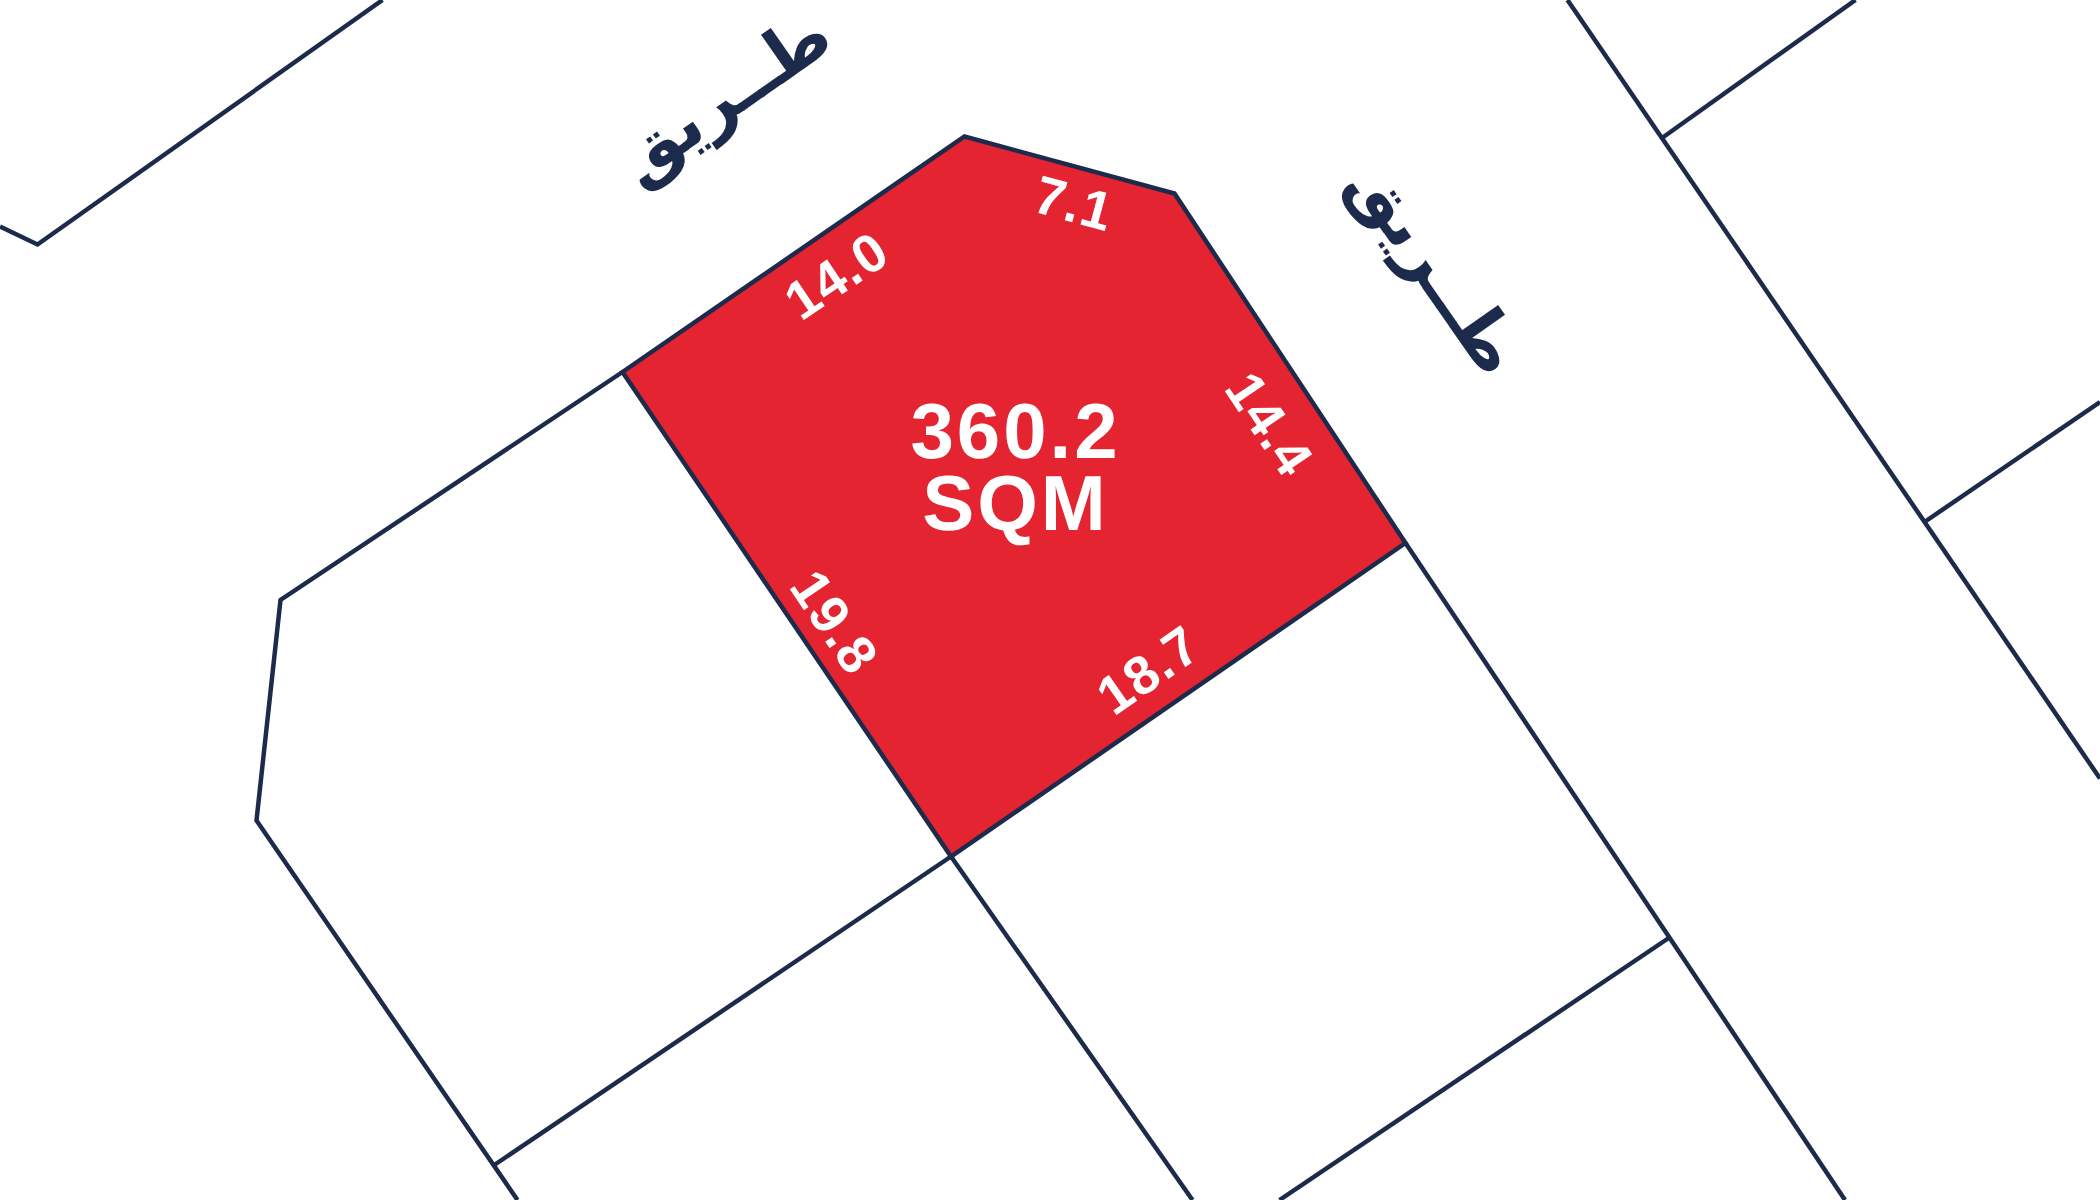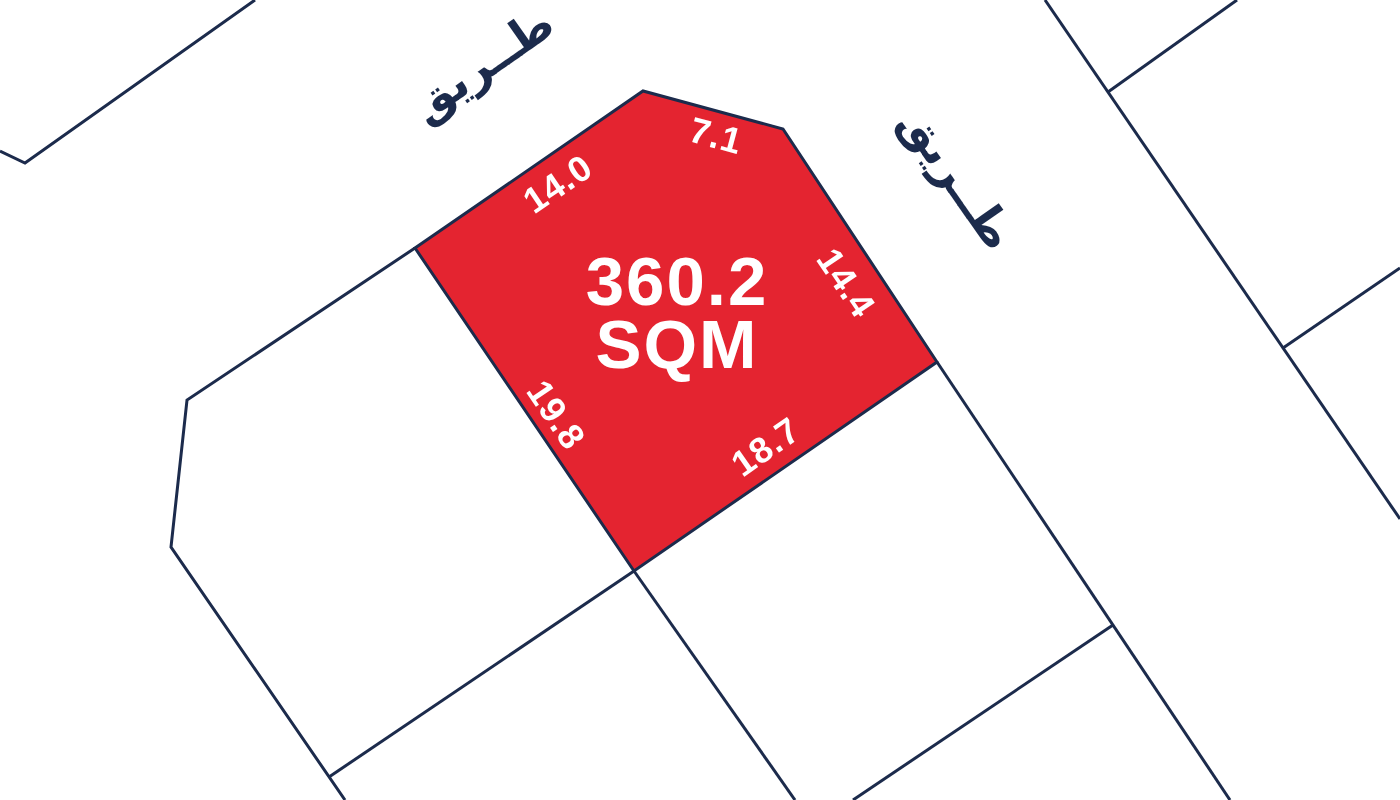--- a/index.html
+++ b/index.html
@@ -13,21 +13,21 @@
   body{font-family:"Liberation Sans","DejaVu Sans",sans-serif;}
   .map-wrap{position:relative;width:1400px;height:800px;background:var(--bg);}
   svg{position:absolute;left:0;top:0;}
   .boundary{stroke:var(--line-color);stroke-width:3;fill:none;stroke-linejoin:miter;stroke-linecap:butt;}
   .plot-shape{fill:var(--plot-fill);stroke:var(--line-color);stroke-width:3;stroke-linejoin:miter;cursor:pointer;}
   .label{position:absolute;white-space:nowrap;transform:translate(-50%,-50%) rotate(var(--rot,0deg));}
   .dim{color:var(--plot-label);font-weight:bold;font-size:36px;letter-spacing:1px;}
   .road{color:var(--line-color);font-weight:bold;font-size:46px;direction:rtl;}
   .area-label{position:absolute;left:677px;top:313px;transform:translate(-50%,-50%);
               text-align:center;color:var(--plot-label);font-weight:bold;
-              font-size:69px;line-height:0.92;letter-spacing:2px;}
+              font-size:52px;line-height:0.92;letter-spacing:2px;}
 </style>
 </head>
 <body>
 
 <div class="map-wrap">
 
   <svg width="1400" height="800" viewBox="0 0 1400 800">
 
     <polyline class="boundary" points="0,151 25,163 255,0"></polyline>
     <polyline class="boundary" points="415,248 187,400 171,547 345,800"></polyline>

